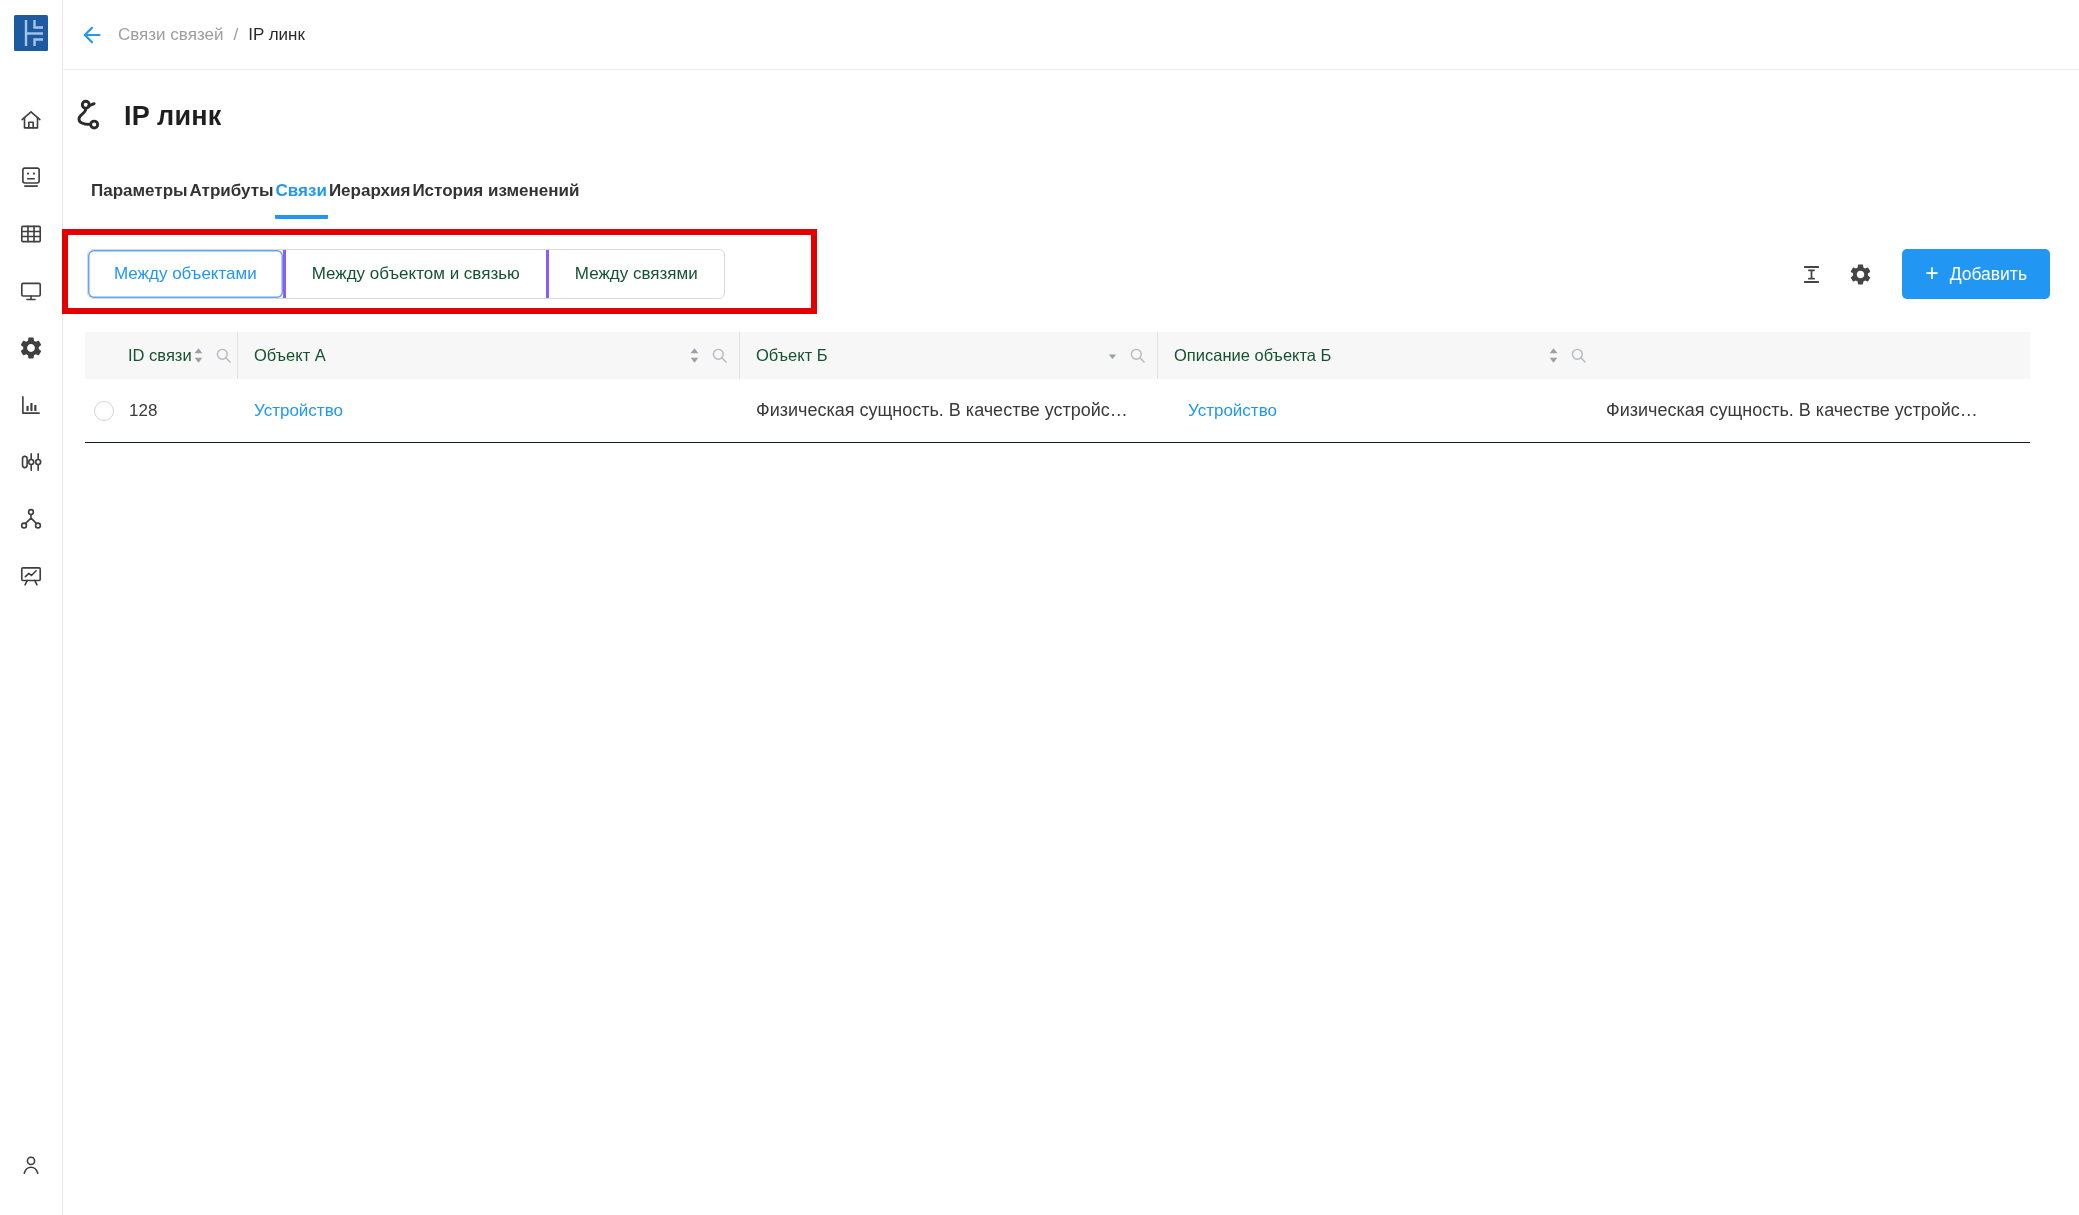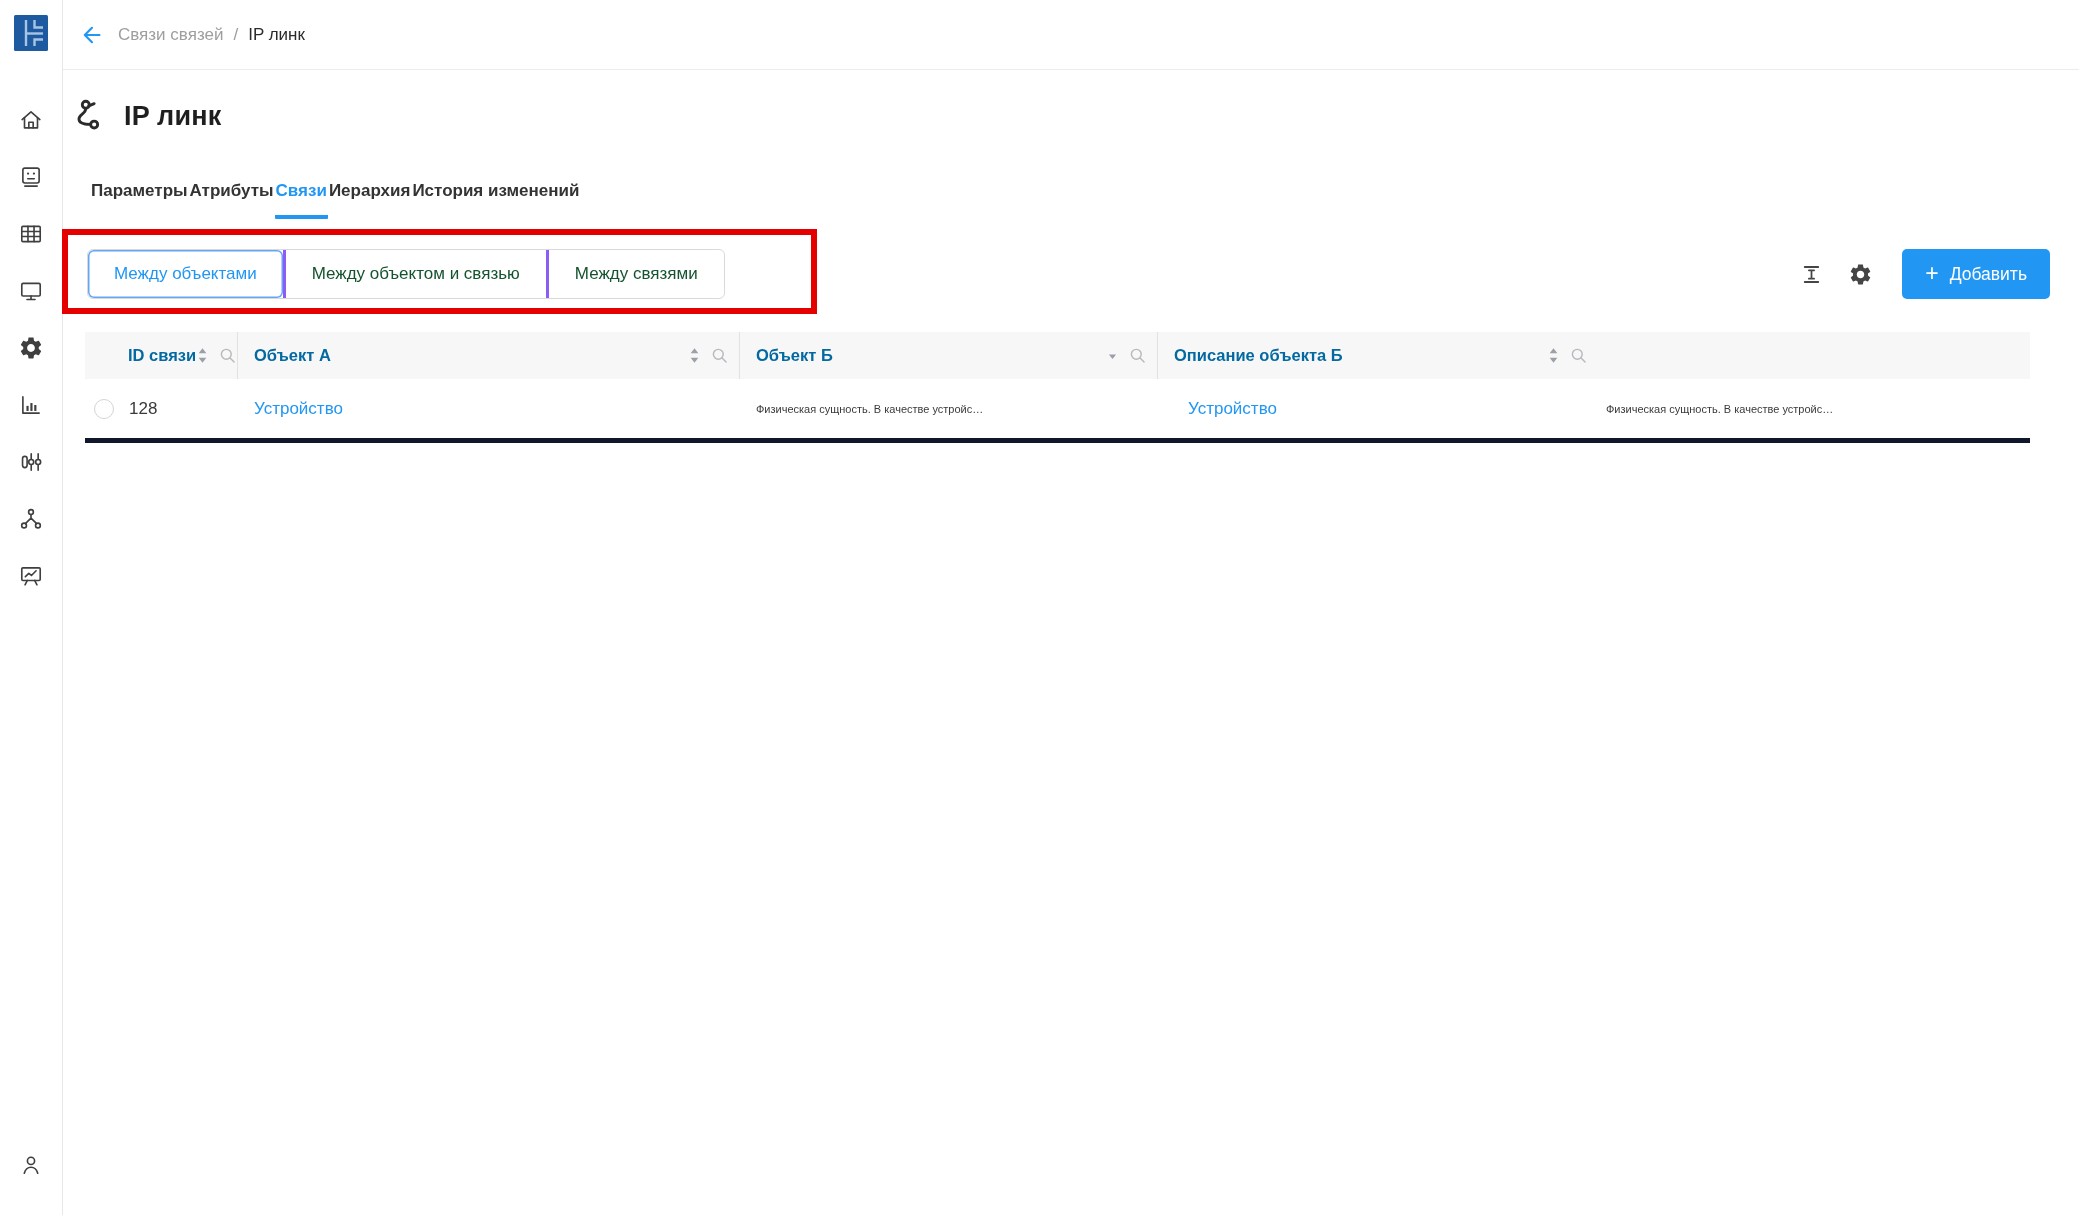--- a/index.html
+++ b/index.html
@@ -59,37 +59,37 @@
   .tool-ic-btn{background:none;border:none;cursor:pointer;color:#454545;display:flex;align-items:center;padding:3px}
   .tool-ic-btn svg{width:25px;height:25px}
   .add-btn{margin-left:8px;height:50px;background:var(--accent);color:#fff;border:none;border-radius:5px;padding:0 23px;font-size:17.5px;display:flex;align-items:center;gap:11px;cursor:pointer}
   .add-plus{font-size:23px;font-weight:400;line-height:1;margin-top:-2px}
 
   
   .table{margin:33px 0 0 22px;width:1945px}
   .thead{display:flex;height:47px;background:var(--header-bg);align-items:center}
   .th{display:flex;align-items:center;height:100%;padding:0 10px 0 16px;border-right:1px solid #e2e2e2}
   .th:last-child{border-right:none}
-  .th-label{font-size:16.5px;font-weight:700;color:#0369a1;white-space:nowrap}
+  .th-label{font-size:16.5px;font-weight:400;color:#14532d;white-space:nowrap}
   .th-controls{margin-left:auto;display:flex;align-items:center;gap:9px}
   .sort-btn,.search-btn{background:none;border:none;cursor:pointer;display:flex;align-items:center;padding:0}
   .sort-btn svg{width:13px;height:17px}
   .search-btn svg{width:19px;height:19px}
   .c1{width:153px;padding-left:43px}
   .c2{width:502px}
   .c3{width:432px}
   .c4{width:418px}
   .c5{width:440px}
-  .trow{display:flex;height:64px;align-items:center;border-bottom:5px solid #0f172a;font-size:17px}
+  .trow{display:flex;height:64px;align-items:center;border-bottom:1px solid #0f172a;font-size:17px}
   .td{padding:0 16px;white-space:nowrap;overflow:hidden;text-overflow:ellipsis;color:#3a3a3a}
   .td-id{width:153px;padding:0 16px 0 9px;display:flex;align-items:center}
   .radio{width:20px;height:20px;border:1.5px solid #d4d4d4;border-radius:50%;background:#fff;cursor:pointer;flex:0 0 20px}
   .id-val{margin-left:15px;color:#3a3a3a}
   .cell-link{color:var(--accent);text-decoration:none;cursor:pointer}
-  .desc{font-size:11px}
+  .desc{font-size:18px}
 </style>
 </head>
 <body>
 
 <div class="app">
 
   <aside class="sidebar">
     <span class="logo">
       <svg viewBox="0 0 34 36">
         <rect width="34" height="36" rx="1.5" fill="#1e5aa0"></rect>

